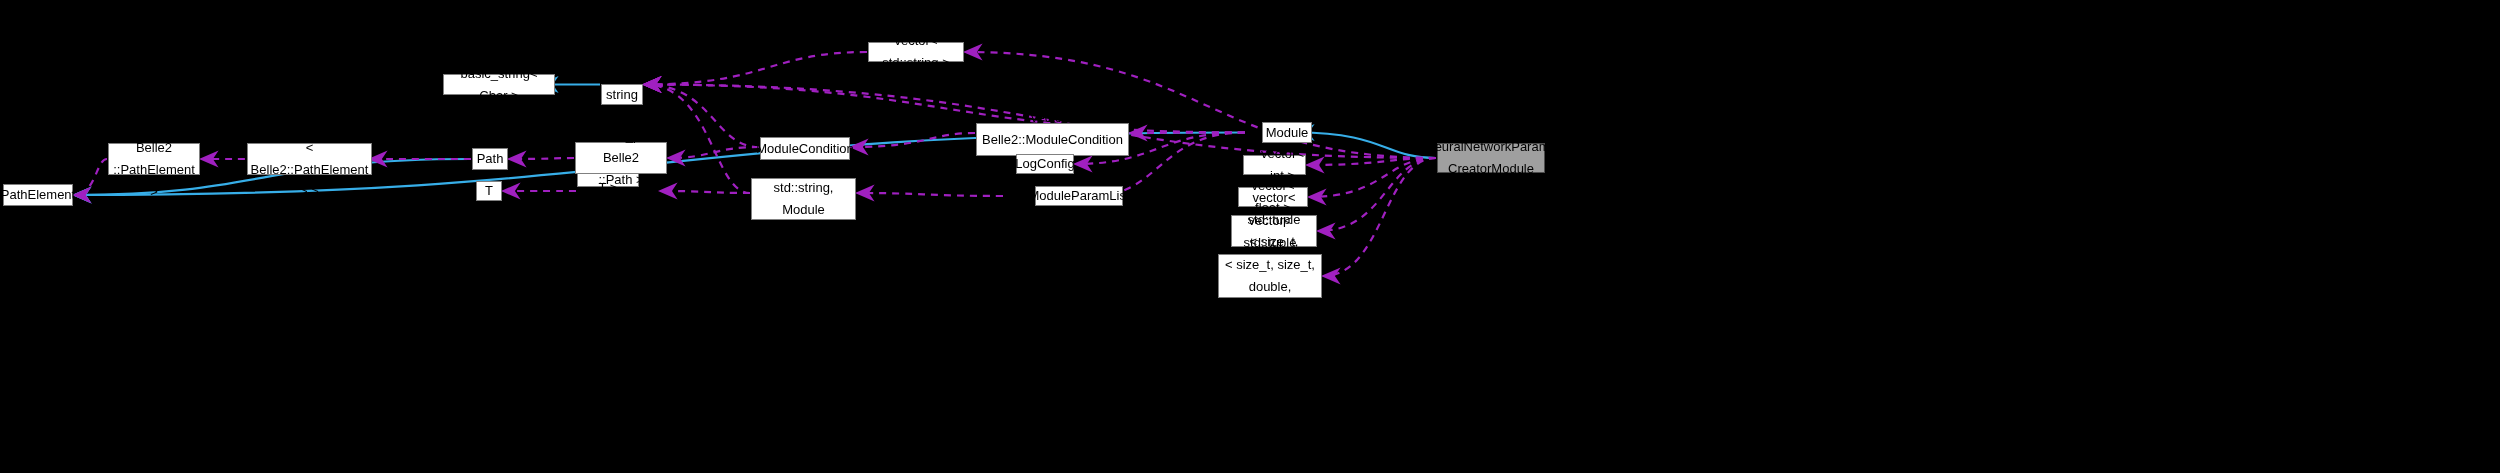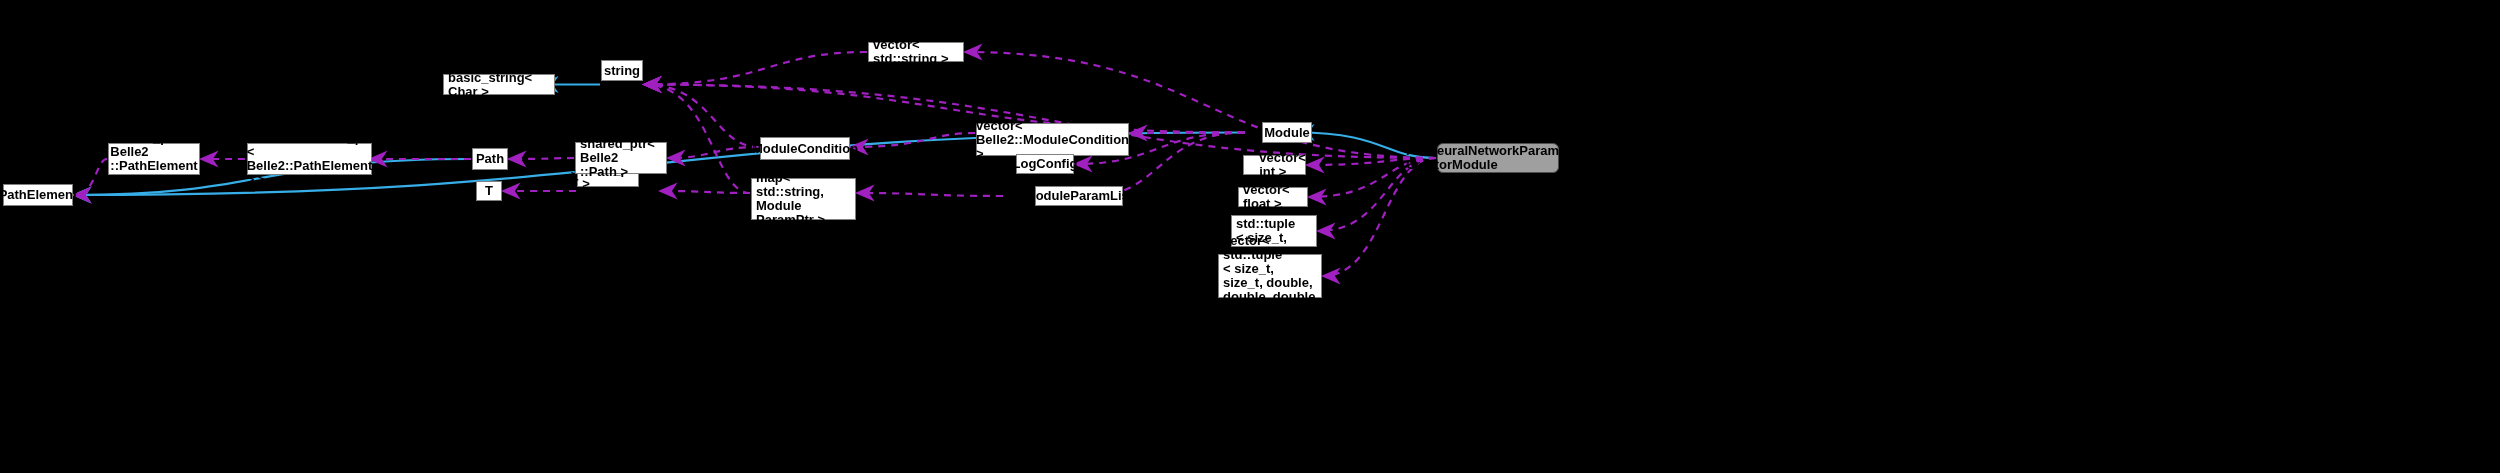--- a/index.html
+++ b/index.html
@@ -1,22 +1,22 @@
 <!DOCTYPE html>
 <html><head>
 <meta charset="utf-8">
 <style>
   html,body{margin:0;padding:0;background:#000;}
   #stage{position:relative;width:2500px;height:473px;background:#000;overflow:hidden;
          font-family:"Liberation Sans","DejaVu Sans",sans-serif;}
   #edges{position:absolute;left:0;top:0;width:2500px;height:473px;}
   .node{position:absolute;background:#fff;border:1px solid #808080;
         box-sizing:border-box;display:flex;align-items:center;justify-content:center;
-        text-align:left;color:#000;font-size:13px;line-height:14px;
-        white-space:pre-line;padding:1px 4px;font-weight:bold;}
+        text-align:center;color:#000;font-size:13px;line-height:22px;
+        white-space:pre-line;padding:1px 4px;}
   .node.focus{background:#9f9f9f;border-color:#4d4d4d;}
 </style>
 </head>
 <body>
 
 <div id="stage">
   <svg id="edges" viewBox="0 0 2500 473" xmlns="http://www.w3.org/2000/svg">
     <defs>
       <marker id="ah-blue" markerWidth="9" markerHeight="9" refX="8" refY="4.5" orient="auto">
         <path d="M9,4.5 L0,0.6 L2.6,4.5 L0,8.4 Z" fill="#37aee8"></path>
@@ -56,33 +56,33 @@
   </svg>
 <div class="node" style="left: 3px; top: 184px; width: 70px; height: 22px;">PathElement</div>
     <div class="node" style="left: 108px; top: 143px; width: 92px; height: 32px;">shared_ptr&lt; Belle2
 ::PathElement &gt;</div>
     <div class="node" style="left: 247px; top: 143px; width: 125px; height: 32px;">list&lt; std::shared_ptr
 &lt; Belle2::PathElement &gt; &gt;</div>
     <div class="node" style="left: 472px; top: 148px; width: 36px; height: 22px;">Path</div>
     <div class="node" style="left: 476px; top: 181px; width: 26px; height: 20px;">T</div>
     <div class="node" style="left: 577px; top: 167px; width: 62px; height: 20px;">shared_ptr&lt; T &gt;</div>
     <div class="node" style="left: 443px; top: 74px; width: 112px; height: 21px;">basic_string&lt; Char &gt;</div>
-    <div class="node" style="left: 601px; top: 60px; width: 42px; height: 21px;">string</div>
+    <div class="node" style="left: 601px; top: 84px; width: 42px; height: 21px;">string</div>
     <div class="node" style="left: 575px; top: 142px; width: 92px; height: 32px;">shared_ptr&lt; Belle2
 ::Path &gt;</div>
     <div class="node" style="left: 760px; top: 137px; width: 90px; height: 23px;">ModuleCondition</div>
     <div class="node" style="left: 751px; top: 178px; width: 105px; height: 42px;">map&lt; std::string, Module
 ParamPtr &gt;</div>
     <div class="node" style="left: 868px; top: 42px; width: 96px; height: 20px;">vector&lt; std::string &gt;</div>
     <div class="node" style="left: 976px; top: 123px; width: 153px; height: 33px;">vector&lt; Belle2::ModuleCondition &gt;</div>
     <div class="node" style="left: 1016px; top: 154px; width: 58px; height: 20px;">LogConfig</div>
     <div class="node" style="left: 1004px; top: 186px; width: 88px; height: 20px; margin-left: 31px;">ModuleParamList</div>
     <div class="node" style="left: 1246px; top: 122px; width: 50px; height: 21px; margin-left: 16px;">Module</div>
     <div class="node" style="left: 1243px; top: 155px; width: 63px; height: 20px; padding-left: 20px;">vector&lt; int &gt;</div>
     <div class="node" style="left: 1238px; top: 187px; width: 70px; height: 20px;">vector&lt; float &gt;</div>
     <div class="node" style="left: 1231px; top: 215px; width: 86px; height: 32px;">vector&lt; std::tuple
 &lt; size_t, float &gt; &gt;</div>
     <div class="node" style="left: 1218px; top: 254px; width: 104px; height: 44px;">vector&lt; std::tuple
 &lt; size_t, size_t, double,
 double, double &gt; &gt;</div>
-    <div class="node focus" style="left: 1437px; top: 143px; width: 122px; height: 30px; border-radius: 6px;">PIDNeuralNetworkParameters
+    <div class="node focus" style="left: 1437px; top: 143px; width: 108px; height: 30px;">PIDNeuralNetworkParameters
 CreatorModule</div>
   </div>
 
 </body></html>

